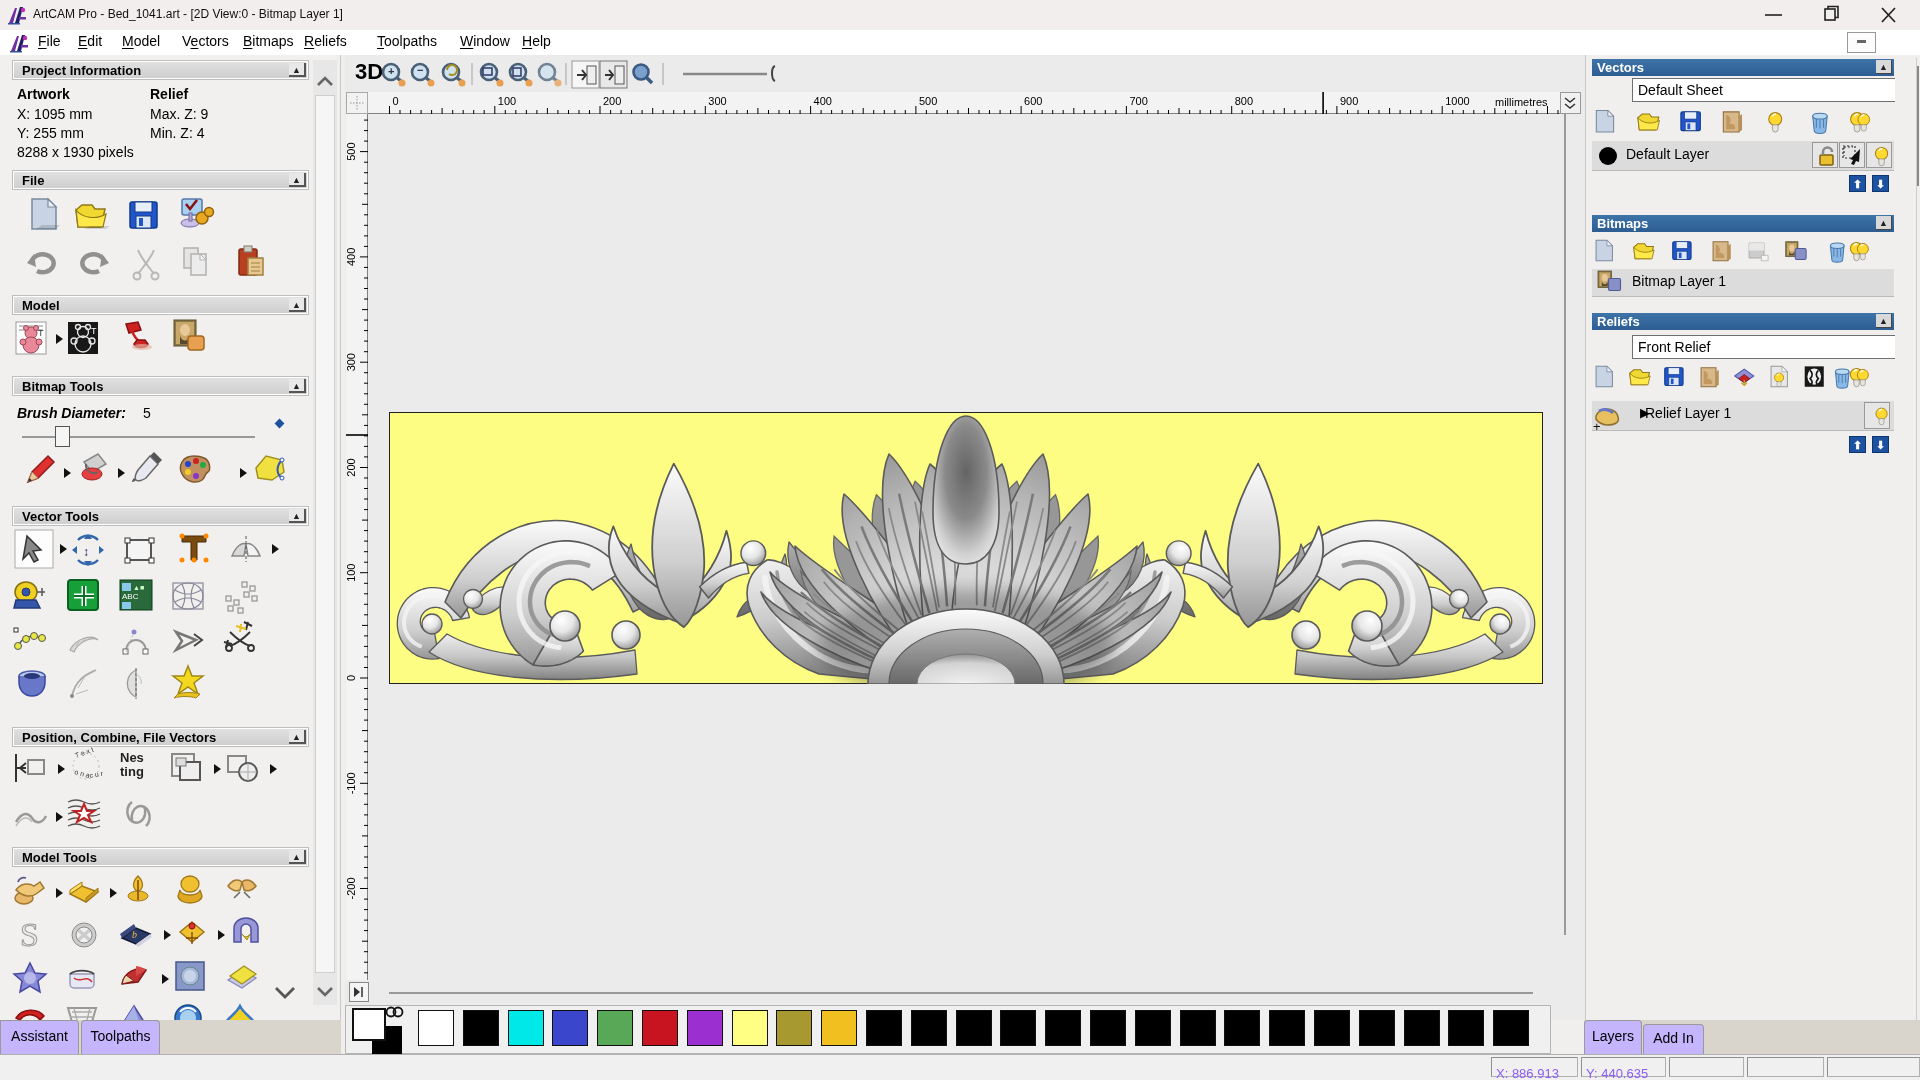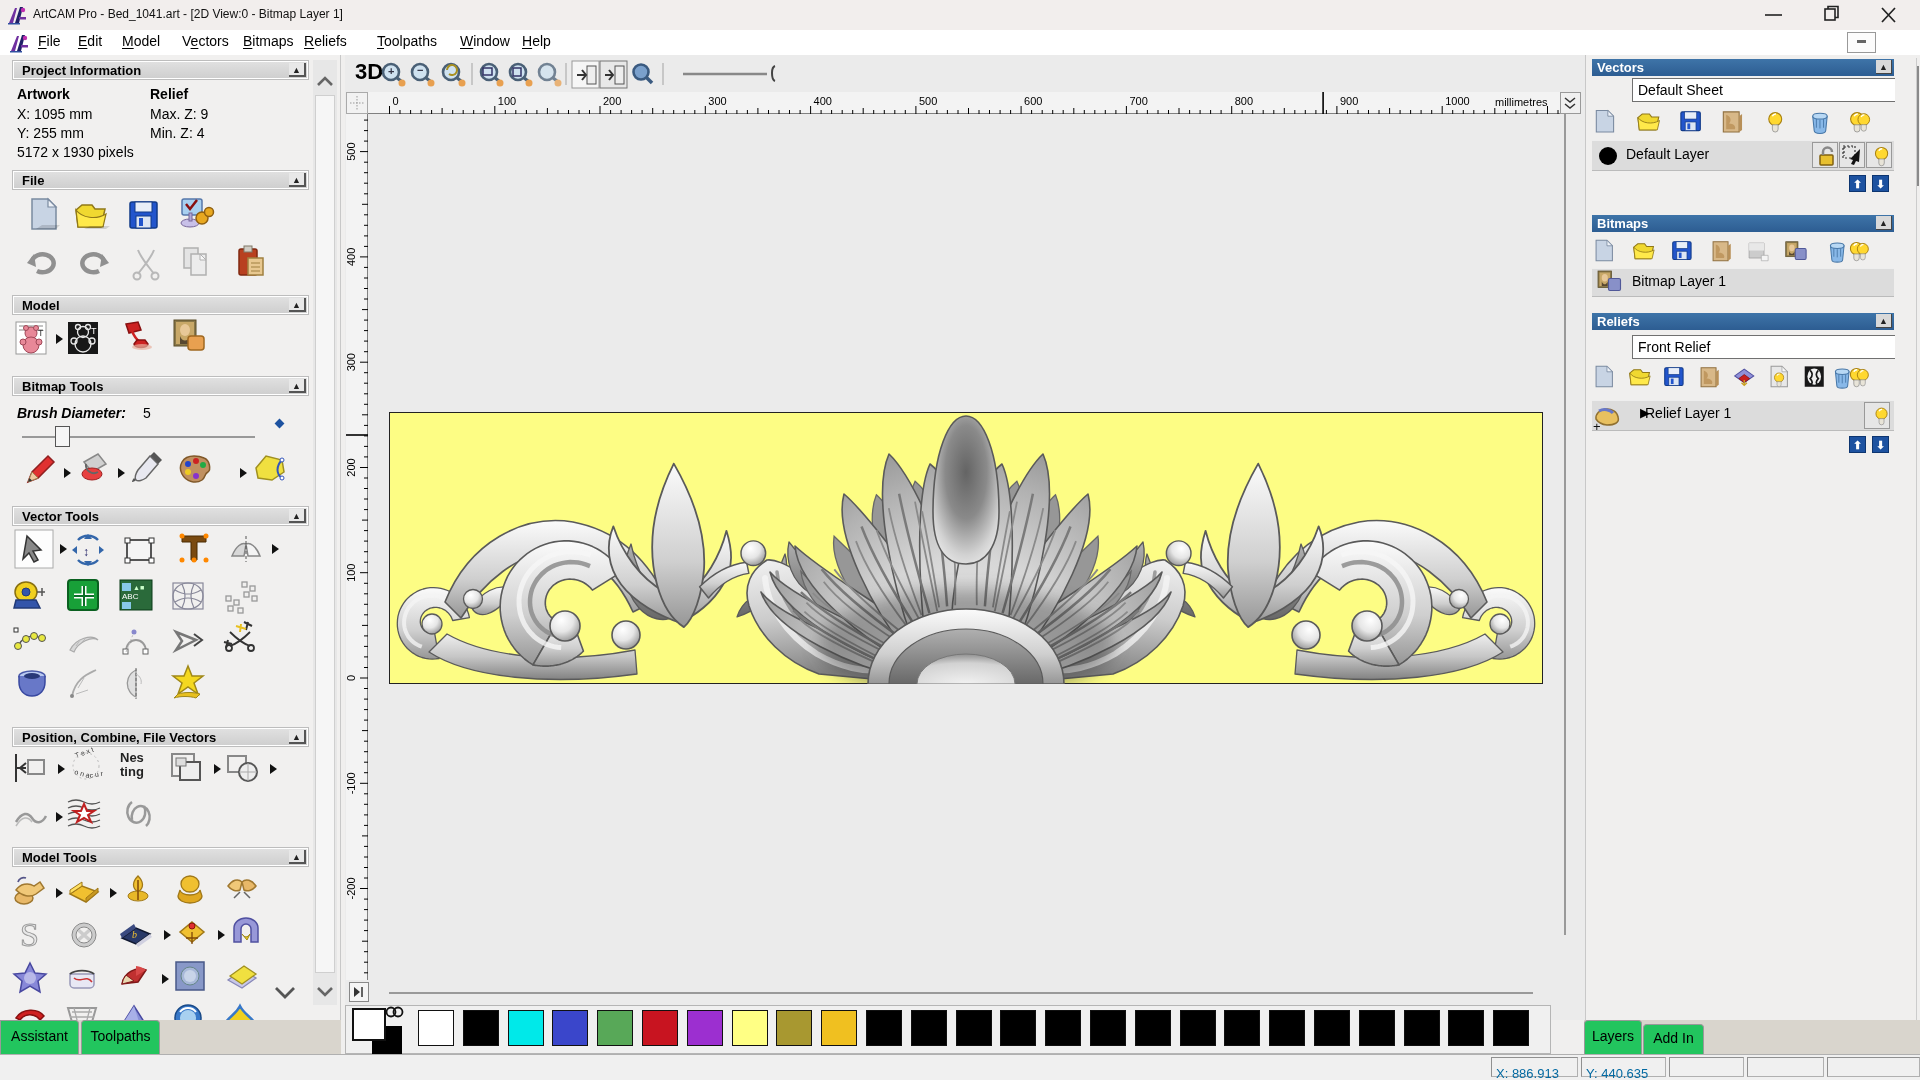--- a/index.html
+++ b/index.html
@@ -20,22 +20,22 @@
 #rightpanel { left:1585px; top:55px; width:335px; height:965px; background:#f0efee; border-left:1px solid #c8c8c8; }
 .bluehdr { position:absolute; left:7px; width:302px; height:17px; background:linear-gradient(#3e74a8,#2d5d92); }
 .bluehdr span { position:absolute; left:5px; top:1px; font-size:13px; font-weight:bold; color:#fff; }
 .bluehdr .up { position:absolute; right:2px; top:1px; width:16px; height:14px; background:#d9d9d9; border-right:1px solid #444; border-bottom:1px solid #444; font-size:9px; text-align:center; line-height:14px; color:#222; }
 .dropdown { position:absolute; left:7px; width:302px; height:24px; background:#fff; border:1px solid #707070;margin-left:40px; }
 .dropdown span { position:absolute; left:5px; top:3px; font-size:14px; color:#000; }
 .dropdown .btn { position:absolute; right:1px; top:1px; width:21px; height:20px; background:linear-gradient(#f4f4f4,#d8d8d8); border:1px solid #999; font-size:8px; text-align:center; line-height:20px; color:#111; }
 .layerrow { position:absolute; left:7px; width:302px; background:#dcdcdc; border-top:1px solid #eee; border-bottom:1px solid #bbb; }
 .updown { position:absolute; width:17px; height:17px; background:#1d52a0; border:1px solid #0d3570; color:#fff; font-size:11px; text-align:center; line-height:16px; font-weight:bold; }
 #statusbar { left:0; top:1054px; width:1920px; height:26px; background:#f0f0f0; border-top:1px solid #b0b0b0; }
-.sfield { position:absolute; top:3px; height:20px; border:1px solid #b0b0b0; border-top-color:#909090; border-left-color:#909090; font-size:13px; color:#0369a1; padding:8px 4px; }
-.tab { position:absolute; background:#22c55e; border:1px solid #999; border-bottom:none; border-radius:4px 4px 0 0; font-size:14px; color:#000; text-align:center; }
+.sfield { position:absolute; top:3px; height:20px; border:1px solid #b0b0b0; border-top-color:#909090; border-left-color:#909090; font-size:13px; color:#8b5cf6; padding:8px 4px; }
+.tab { position:absolute; background:#c4b5fd; border:1px solid #999; border-bottom:none; border-radius:4px 4px 0 0; font-size:14px; color:#000; text-align:center; }
 .texture { background:#d9d5cd; }
 .swatch { position:absolute; top:1010px; width:36px; height:36px; border:1px solid #111; }
 </style>
 </head>
 <body>
 <div class="abs" id="titlebar"></div>
 <div class="abs" id="titletext">ArtCAM Pro - Bed_1041.art - [2D View:0 - Bitmap Layer 1]</div>
 <svg class="abs" style="left:7px;top:5px;width:22px;height:20px" viewBox="0 0 22 20">
  <path d="M2 18 L8 3 h2 L6 18 Z" fill="#7030a0"></path>
  <path d="M8 18 L13 2 h3 L12 18 Z" fill="#202068"></path>
@@ -75,21 +75,21 @@
 <div class="abs phdr" style="top:61px">
     <span>Project Information</span>
     <div class="up">▲</div>
   </div>
 <div class="abs itxt b" style="left:17px;top:86px">Artwork</div>
 <div class="abs itxt b" style="left:150px;top:86px">Relief</div>
 <div class="abs itxt" style="left:17px;top:106px">X: 1095 mm</div>
 <div class="abs itxt" style="left:150px;top:106px">Max. Z: 9</div>
 <div class="abs itxt" style="left:17px;top:125px">Y: 255 mm</div>
 <div class="abs itxt" style="left:150px;top:125px">Min. Z: 4</div>
-<div class="abs itxt" style="left:17px;top:144px">5172 x 1930 pixels</div>
+<div class="abs itxt" style="left:17px;top:144px">8288 x 1930 pixels</div>
 <div class="abs phdr" style="top:171px">
     <span>File</span>
     <div class="up">▲</div>
   </div>
 <div class="abs phdr" style="top:296px">
     <span>Model</span>
     <div class="up">▲</div>
   </div>
 <div class="abs phdr" style="top:377px">
     <span>Bitmap Tools</span>

